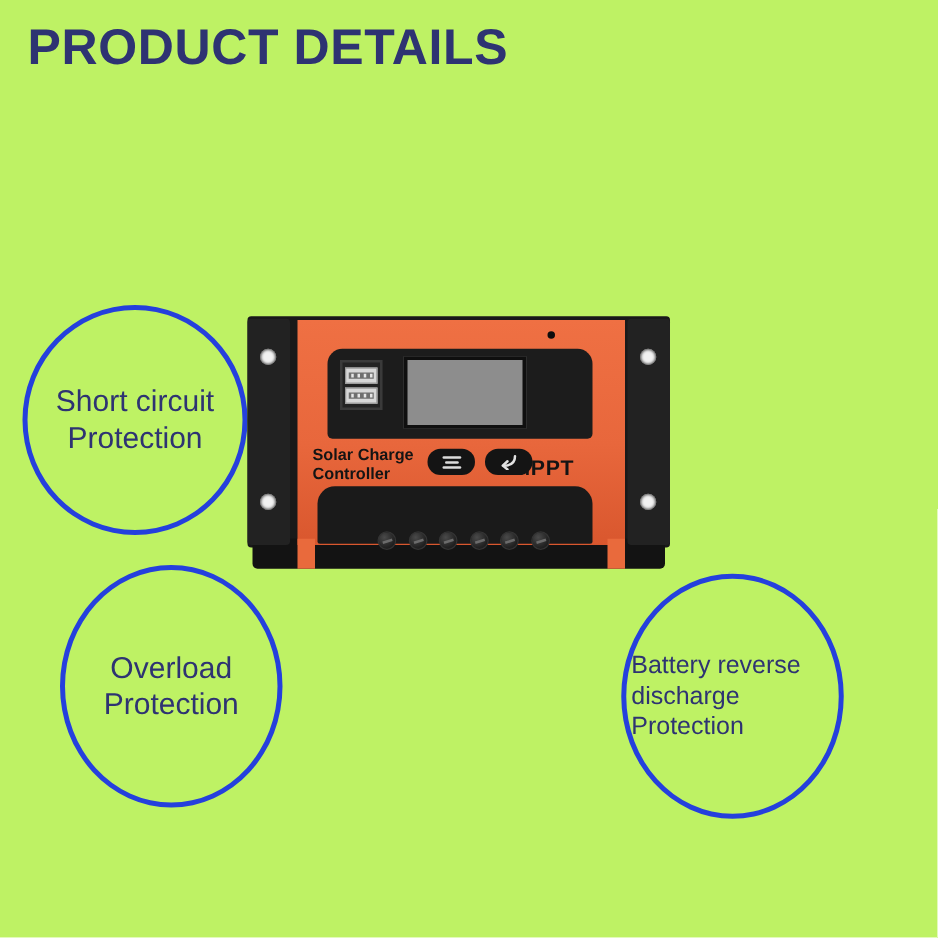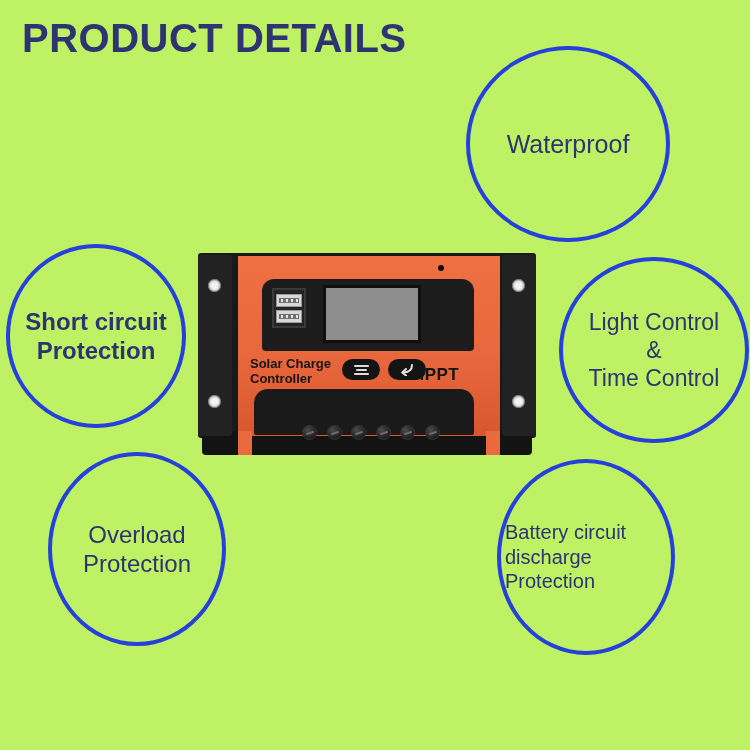--- a/index.html
+++ b/index.html
@@ -50,21 +50,21 @@
     text-align: center;
   }
   .feature-label.left-align {
     text-align: left;
   }
 
   
   #fc-waterproof      { left: 466px; top: 46px;  width: 204px; height: 196px; }
   #fc-waterproof .feature-label { font-size: 25px; }
 
-  #fc-short-circuit   { left: 6px;   top: 244px; width: 180px; height: 184px; font-weight: bold; }
+  #fc-short-circuit   { left: 18px;   top: 244px; width: 180px; height: 184px; }
   #fc-short-circuit .feature-label {
     font-size: 24px; width: 210px; margin-left: 0px;
   }
 
   #fc-light-control   { left: 559px; top: 257px; width: 190px; height: 186px; }
   #fc-light-control .feature-label { font-size: 23px; width: 200px; }
 
   #fc-overload        { left: 48px;  top: 452px; width: 178px; height: 194px; }
   #fc-overload .feature-label { font-size: 24px; }
 
@@ -287,43 +287,35 @@
     transform: rotate(-18deg);
   }
 </style>
 </head>
 <body>
 
 <div id="page">
 
   <div id="page-title">PRODUCT DETAILS</div>
 
-  <div class="feature-circle" id="fc-waterproof">
-    <div class="feature-label">Waterproof</div>
-  </div>
 
   <div class="feature-circle" id="fc-short-circuit">
     <div class="feature-label">Short circuit
 Protection</div>
   </div>
 
-  <div class="feature-circle" id="fc-light-control">
-    <div class="feature-label">Light Control
-&amp;
-Time Control</div>
-  </div>
 
   <div class="feature-circle" id="fc-overload">
     <div class="feature-label">Overload
 Protection</div>
   </div>
 
 
   <div class="feature-circle" id="fc-battery-rev">
-    <div class="feature-label left-align">Battery circuit
+    <div class="feature-label left-align">Battery reverse
 discharge
 Protection</div>
   </div>
 
   <div id="device">
 
     <div id="device-body"></div>
     <div id="device-bottom-lip"></div>
 
     <div class="mount-wing" id="mount-left">

